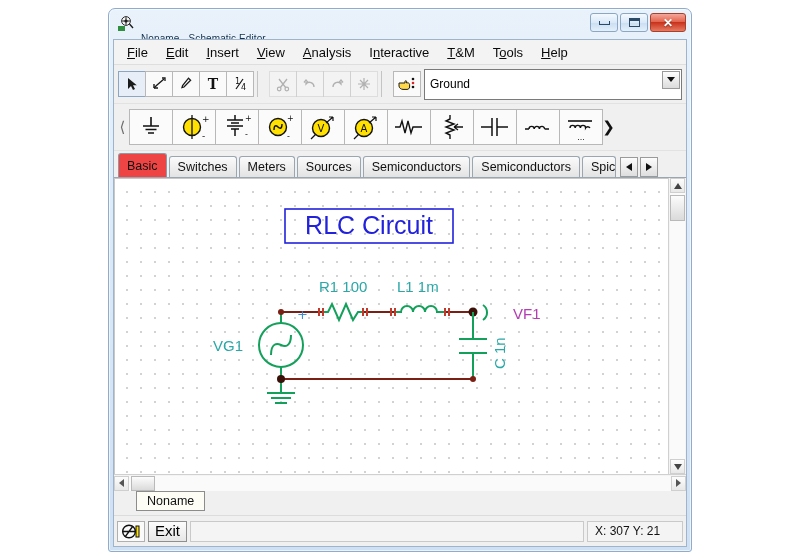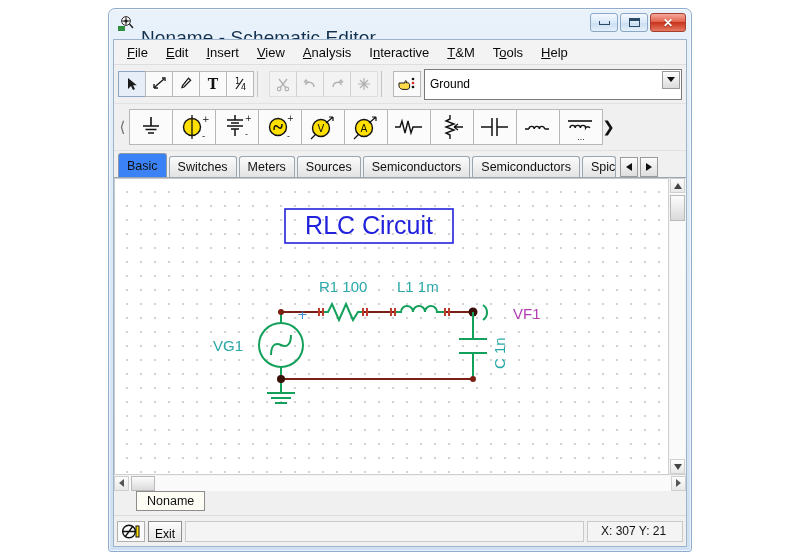--- a/index.html
+++ b/index.html
@@ -22,21 +22,21 @@
   }
   .titlebar{
     position:relative;height:30px;
     display:flex;align-items:center;
     padding:0 6px 0 8px;
   }
   .app-icon{
     width:18px;height:18px;margin-right:6px;position:relative;flex:0 0 auto;
   }
   .title-text{
-    font-size:19px;color:#11314f;white-space:nowrap;letter-spacing:.1px;
+    font-size:10px;color:#11314f;white-space:nowrap;letter-spacing:.1px;
     text-shadow:0 1px 0 rgba(255,255,255,.8);
     margin-top:28px;
   }
   .winbtns{position:absolute;right:5px;top:4px;display:flex;gap:2px;}
   .wbtn{
     width:28px;height:19px;border:1px solid #8ba7c4;border-radius:3px;
     background:linear-gradient(180deg,#f4f9ff 0%,#dae9f8 50%,#c9ddf2 51%,#e4f0fb 100%);
     display:flex;align-items:center;justify-content:center;
     box-sizing:border-box;
   }
@@ -114,21 +114,21 @@
     overflow:hidden;
   }
   .tab{
     height:21px;padding:0 8px;margin-right:2px;
     background:linear-gradient(180deg,#fbfbfb,#e3e3e3);
     border:1px solid #9aa6b2;border-bottom:none;border-radius:3px 3px 0 0;
     display:flex;align-items:center;font-size:12.5px;color:#111;white-space:nowrap;
     box-sizing:border-box;
   }
   .tab.active{
-    background:#3b82f6;height:24px;font-weight:normal;
+    background:#ef4444;height:24px;font-weight:normal;
     border-color:#8c99a6;
   }
   .tab.clipped{max-width:34px;overflow:hidden;}
   .tabnav{
     width:18px;height:20px;margin-left:2px;border:1px solid #9a9a9a;
     background:linear-gradient(180deg,#fcfcfc,#dedede);
     display:flex;align-items:center;justify-content:center;box-sizing:border-box;
     flex:0 0 auto;
   }
   .tri-l{width:0;height:0;border-top:4px solid transparent;border-bottom:4px solid transparent;border-right:6px solid #111;}
@@ -173,25 +173,25 @@
 
   
   .statusbar{
     height:26px;display:flex;align-items:center;padding:2px 3px;gap:3px;
     background:#f0f0f0;border-top:1px solid #dcdcdc;flex:0 0 auto;
   }
   .sbtn-icon{width:28px;height:21px;border:1px solid #b0b0b0;background:#fafafa;
     display:flex;align-items:center;justify-content:center;box-sizing:border-box;}
   .sbtn-exit{height:21px;padding:0 6px;border:1px solid #8f8f8f;
     background:linear-gradient(180deg,#fdfdfd,#e6e6e6);
-    display:flex;align-items:flex-end;font-size:12px;color:#000;box-sizing:border-box;}
+    display:flex;align-items:flex-start;font-size:15px;color:#000;box-sizing:border-box;}
   .statusmsg{flex:1;height:21px;border:1px solid #c9c9c9;background:#f4f4f4;box-sizing:border-box;}
   .statuscoord{
     height:21px;min-width:96px;border:1px solid #c9c9c9;background:#f4f4f4;
-    display:flex;align-items:center;padding-left:13px;font-size:12px;color:#111;box-sizing:border-box;
+    display:flex;align-items:center;padding-left:7px;font-size:12px;color:#111;box-sizing:border-box;
   }
   .schem{position:absolute;left:0;top:0;}
 </style>
 </head>
 <body>
 
 <div class="desktop">
 
   <div class="window">
 

